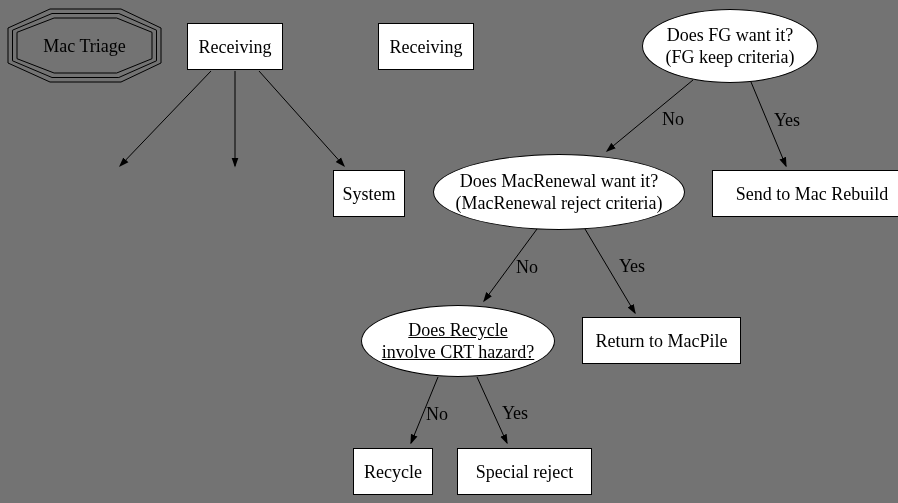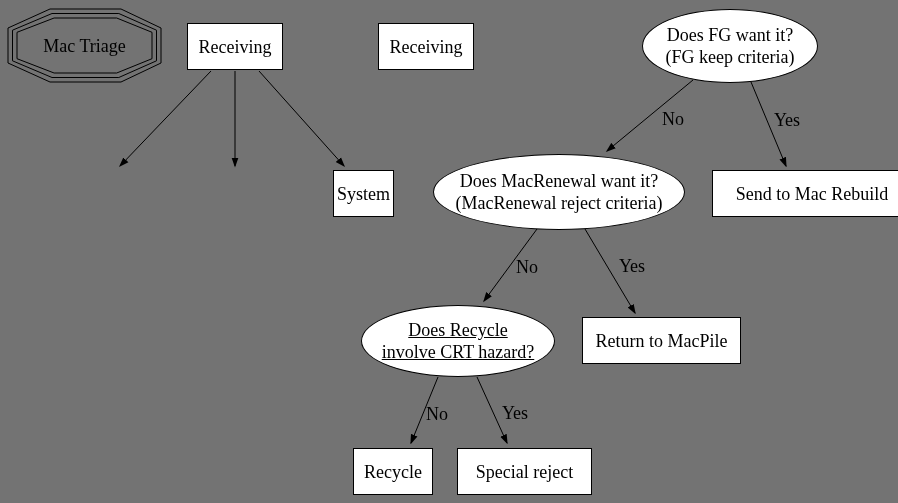--- a/index.html
+++ b/index.html
@@ -42,21 +42,21 @@
     line-height: 20px;
     white-space: nowrap;
   }
   
   #n-mac-triage       { left: 8px;   top: 9px;   width: 153px; height: 73px; background: transparent; }
   #n-receiving-1      { left: 187px; top: 23px;  width: 96px;  height: 47px; }
   #n-receiving-2      { left: 378px; top: 23px;  width: 96px;  height: 47px; }
   #n-fg-question      { left: 642px; top: 9px;   width: 176px; height: 74px; }
   #n-monitor          { left: 53px;  top: 170px; width: 83px;  height: 47px; }
   #n-keyboard-mouse   { left: 160px; top: 170px; width: 150px; height: 47px; }
-  #n-system           { left: 333px; top: 170px; width: 61px;  height: 47px; }
+  #n-system           { left: 333px; top: 170px; width: 72px;  height: 47px; }
   #n-macrenewal       { left: 433px; top: 154px; width: 252px; height: 76px; }
   #n-send-rebuild     { left: 712px; top: 170px; width: 200px; height: 47px; }
   #n-crt-question     { left: 361px; top: 305px; width: 194px; height: 72px; text-decoration: underline; }
   #n-return-macpile   { left: 582px; top: 317px; width: 159px; height: 47px; }
   #n-recycle          { left: 353px; top: 448px; width: 80px;  height: 47px; }
   #n-special-recycle  { left: 457px; top: 448px; width: 135px; height: 47px; }
   
   #el-fg-no   { left: 673px; top: 119px; }
   #el-fg-yes  { left: 787px; top: 120px; }
   #el-mac-no  { left: 527px; top: 267px; }

